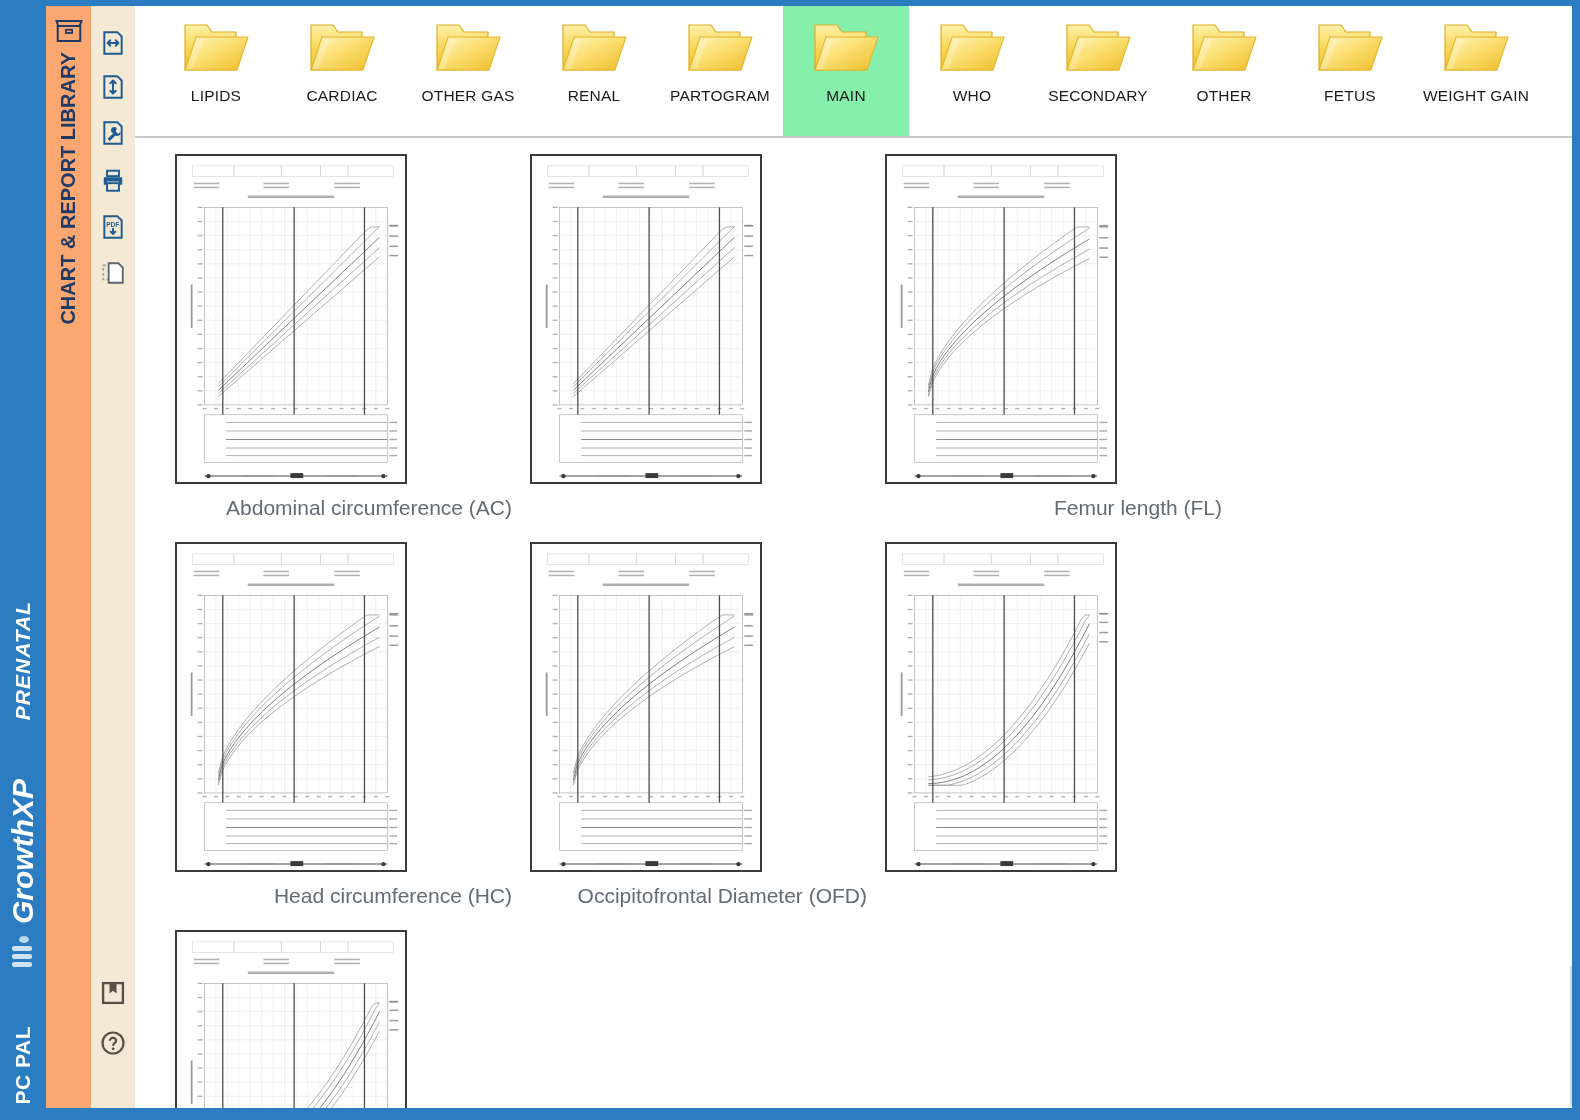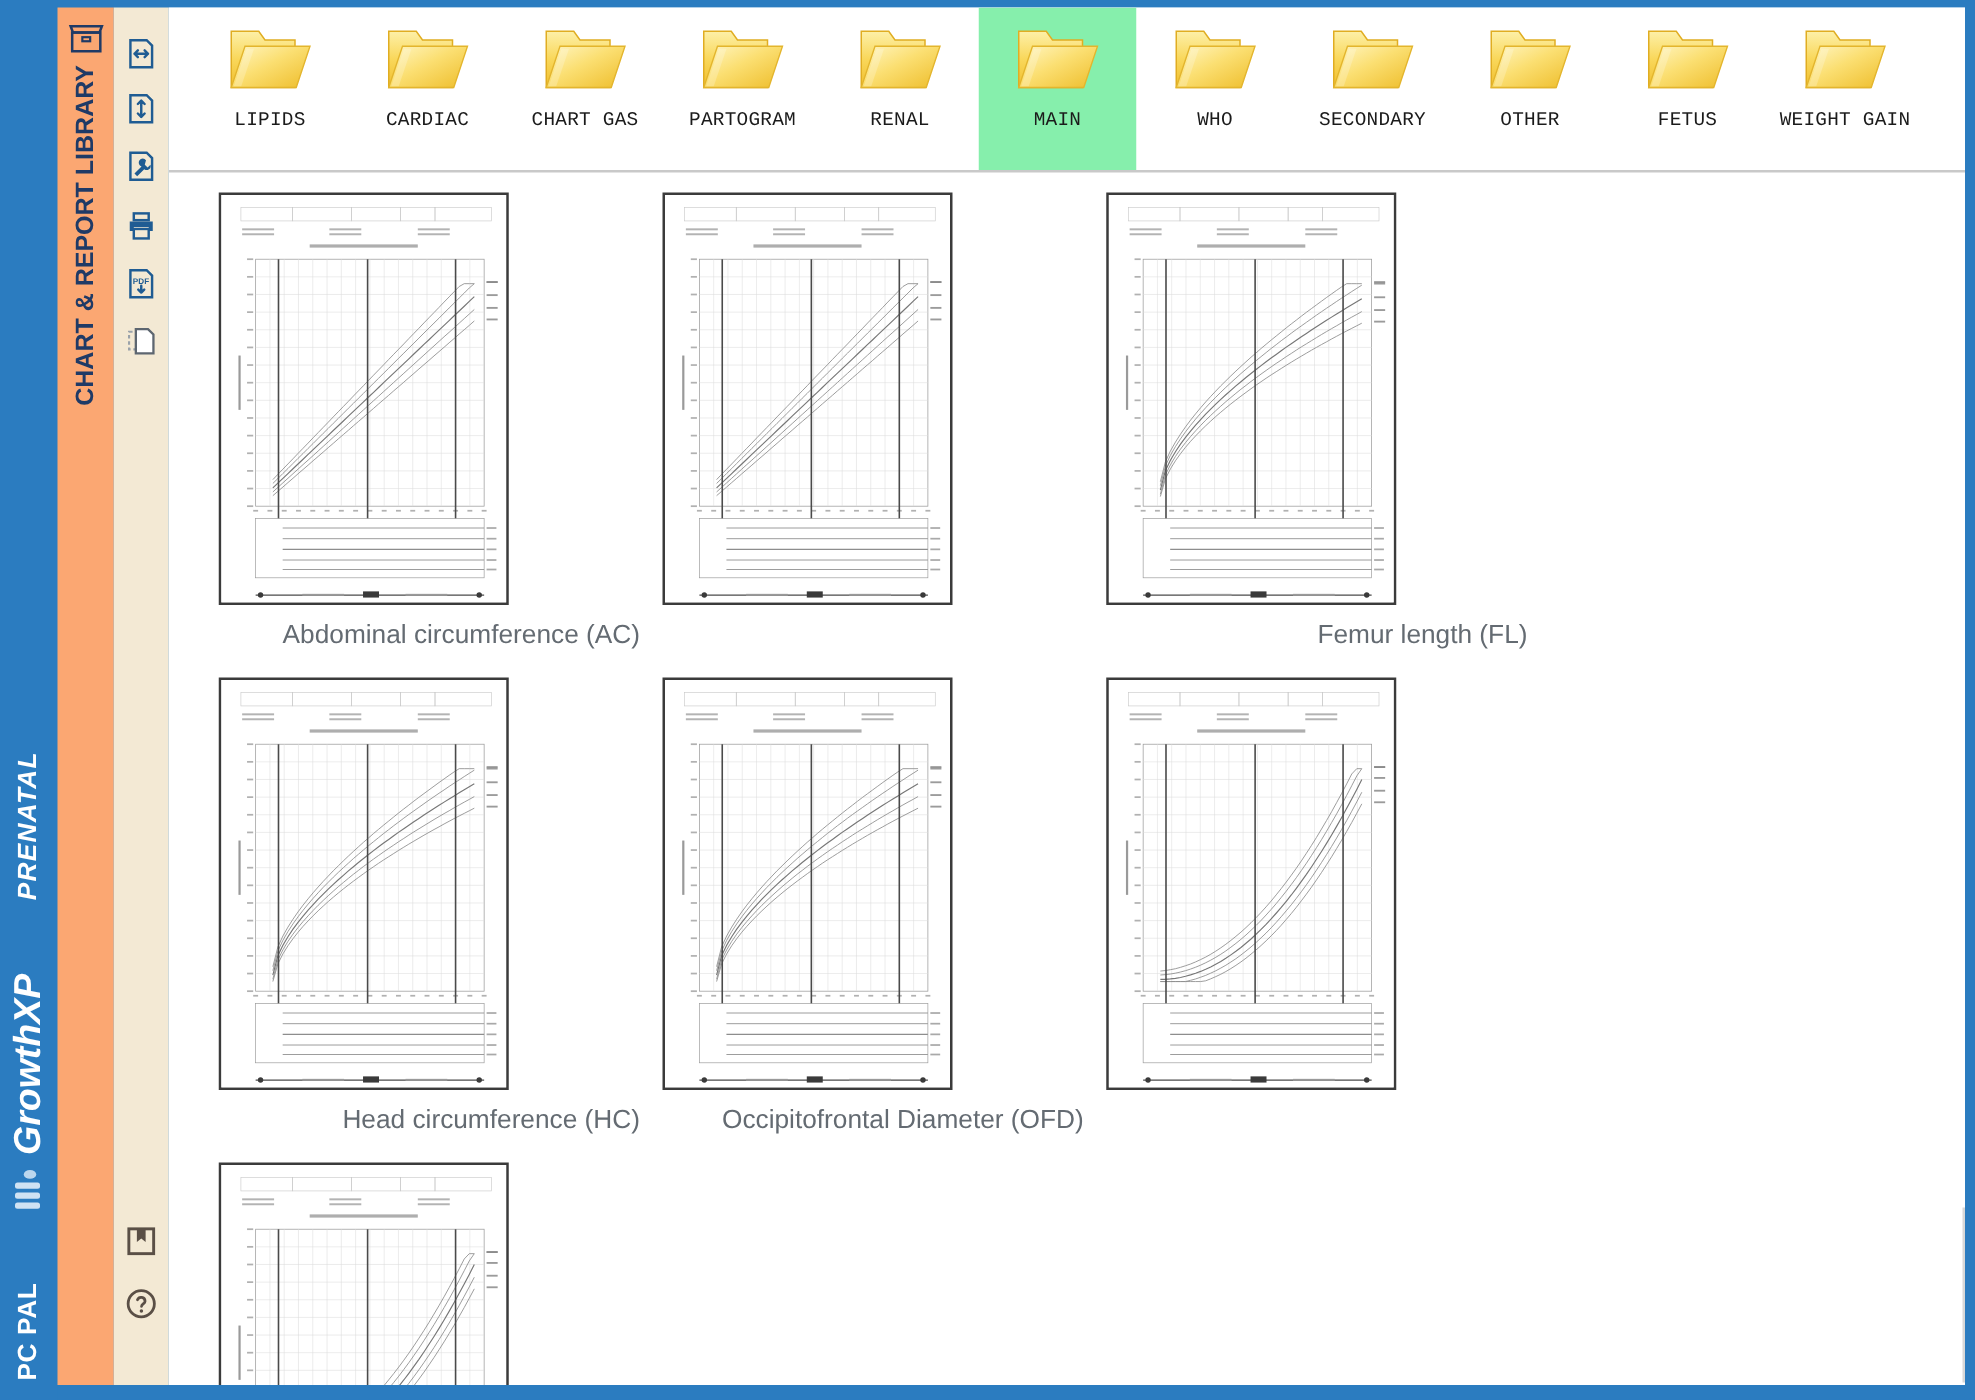--- a/index.html
+++ b/index.html
@@ -157,21 +157,21 @@
     background: transparent;
   }
   .tab.selected { background: #86efac; }
   .tab .folder { width: 74px; height: 66px; }
   .tab .tab-label {
     margin-top: 6px;
     font-size: 15.5px;
     color: #1b1b1b;
     letter-spacing: 0.2px;
     white-space: nowrap;
-    font-family: Liberation Mono, monospace;
+    font-family: Liberation Sans, sans-serif;
   }
 
   
   .grid {
     position: relative;
     padding: 16px 0 0 22px;
     display: flex;
     flex-wrap: wrap;
   }
   .cell {
@@ -364,21 +364,44 @@
             <stop offset="0" stop-color="#fff6c4"></stop>
             <stop offset="0.45" stop-color="#fbdf72"></stop>
             <stop offset="1" stop-color="#eebd2b"></stop>
           </linearGradient>
         </defs>
         <path d="M6 10 h22 l5 7 h24 v38 H6 Z" fill="url(#fg1_2)" stroke="#e0ad22" stroke-width="1.2"></path>
         <path d="M6 55 L17 22 h52 l-11 33 Z" fill="url(#fg2_2)" stroke="#e3b52d" stroke-width="1.1"></path>
         <path d="M8 54 L18.2 24 h6 L14 54 Z" fill="#ffffff" opacity="0.22"></path>
       </svg>
     </span>
-    <span class="tab-label">CHART GAS</span>
+    <span class="tab-label">OTHER GAS</span>
+  </div>
+
+  <div class="tab">
+    <span class="folder">
+      <svg viewBox="0 0 74 66" width="74" height="66">
+        <defs>
+          <linearGradient id="fg1_3" x1="0" y1="0" x2="0" y2="1">
+            <stop offset="0" stop-color="#fdf0a8"></stop>
+            <stop offset="0.5" stop-color="#f9d75a"></stop>
+            <stop offset="1" stop-color="#f0bf2e"></stop>
+          </linearGradient>
+          <linearGradient id="fg2_3" x1="0" y1="0" x2="1" y2="1">
+            <stop offset="0" stop-color="#fff6c4"></stop>
+            <stop offset="0.45" stop-color="#fbdf72"></stop>
+            <stop offset="1" stop-color="#eebd2b"></stop>
+          </linearGradient>
+        </defs>
+        <path d="M6 10 h22 l5 7 h24 v38 H6 Z" fill="url(#fg1_3)" stroke="#e0ad22" stroke-width="1.2"></path>
+        <path d="M6 55 L17 22 h52 l-11 33 Z" fill="url(#fg2_3)" stroke="#e3b52d" stroke-width="1.1"></path>
+        <path d="M8 54 L18.2 24 h6 L14 54 Z" fill="#ffffff" opacity="0.22"></path>
+      </svg>
+    </span>
+    <span class="tab-label">RENAL</span>
   </div>
 
   <div class="tab">
     <span class="folder">
       <svg viewBox="0 0 74 66" width="74" height="66">
         <defs>
           <linearGradient id="fg1_4" x1="0" y1="0" x2="0" y2="1">
             <stop offset="0" stop-color="#fdf0a8"></stop>
             <stop offset="0.5" stop-color="#f9d75a"></stop>
             <stop offset="1" stop-color="#f0bf2e"></stop>
@@ -388,43 +411,20 @@
             <stop offset="0.45" stop-color="#fbdf72"></stop>
             <stop offset="1" stop-color="#eebd2b"></stop>
           </linearGradient>
         </defs>
         <path d="M6 10 h22 l5 7 h24 v38 H6 Z" fill="url(#fg1_4)" stroke="#e0ad22" stroke-width="1.2"></path>
         <path d="M6 55 L17 22 h52 l-11 33 Z" fill="url(#fg2_4)" stroke="#e3b52d" stroke-width="1.1"></path>
         <path d="M8 54 L18.2 24 h6 L14 54 Z" fill="#ffffff" opacity="0.22"></path>
       </svg>
     </span>
     <span class="tab-label">PARTOGRAM</span>
-  </div>
-
-  <div class="tab">
-    <span class="folder">
-      <svg viewBox="0 0 74 66" width="74" height="66">
-        <defs>
-          <linearGradient id="fg1_3" x1="0" y1="0" x2="0" y2="1">
-            <stop offset="0" stop-color="#fdf0a8"></stop>
-            <stop offset="0.5" stop-color="#f9d75a"></stop>
-            <stop offset="1" stop-color="#f0bf2e"></stop>
-          </linearGradient>
-          <linearGradient id="fg2_3" x1="0" y1="0" x2="1" y2="1">
-            <stop offset="0" stop-color="#fff6c4"></stop>
-            <stop offset="0.45" stop-color="#fbdf72"></stop>
-            <stop offset="1" stop-color="#eebd2b"></stop>
-          </linearGradient>
-        </defs>
-        <path d="M6 10 h22 l5 7 h24 v38 H6 Z" fill="url(#fg1_3)" stroke="#e0ad22" stroke-width="1.2"></path>
-        <path d="M6 55 L17 22 h52 l-11 33 Z" fill="url(#fg2_3)" stroke="#e3b52d" stroke-width="1.1"></path>
-        <path d="M8 54 L18.2 24 h6 L14 54 Z" fill="#ffffff" opacity="0.22"></path>
-      </svg>
-    </span>
-    <span class="tab-label">RENAL</span>
   </div>
 
   <div class="tab selected">
     <span class="folder">
       <svg viewBox="0 0 74 66" width="74" height="66">
         <defs>
           <linearGradient id="fg1_5" x1="0" y1="0" x2="0" y2="1">
             <stop offset="0" stop-color="#fdf0a8"></stop>
             <stop offset="0.5" stop-color="#f9d75a"></stop>
             <stop offset="1" stop-color="#f0bf2e"></stop>

